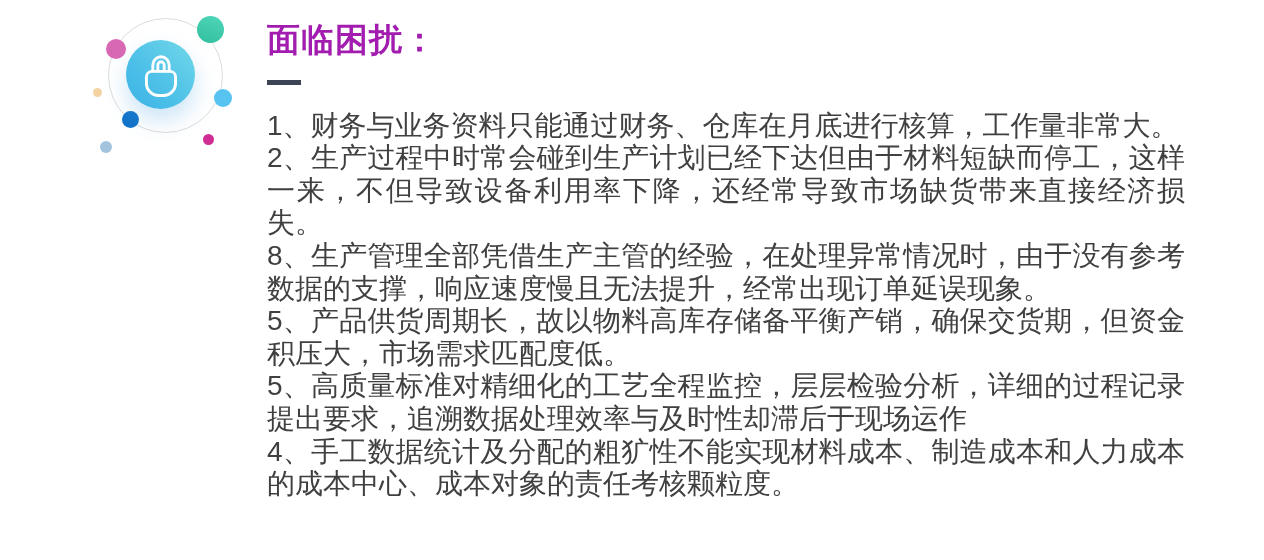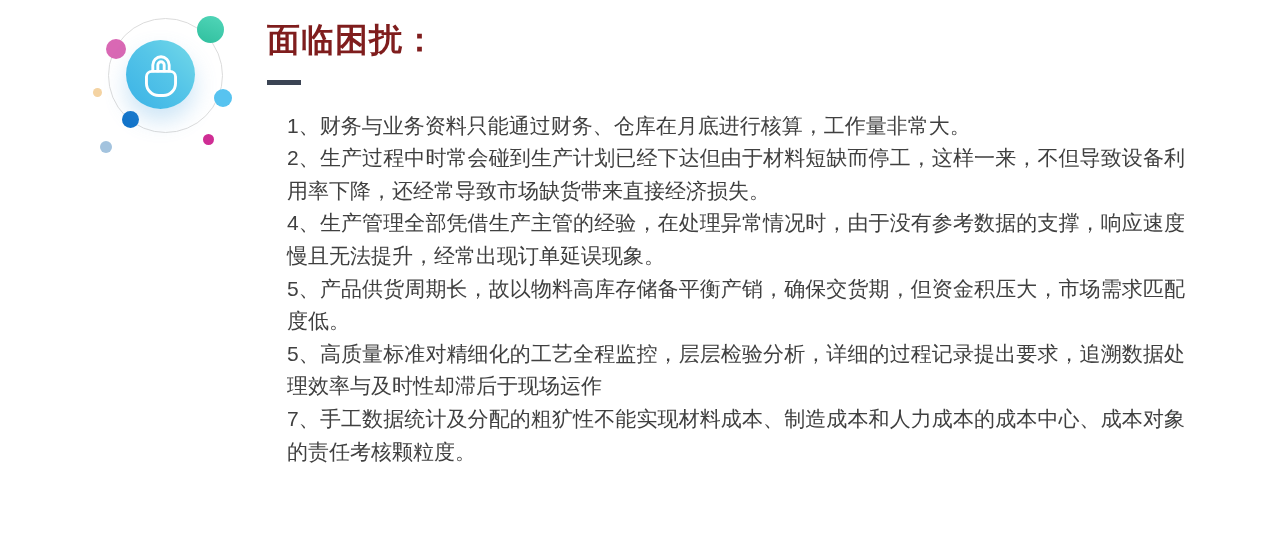--- a/index.html
+++ b/index.html
@@ -22,25 +22,25 @@
                    background: linear-gradient(200deg, #52d6b9, #2fbf9e); }
   .dot-pink      { left: 26px;  top: 39px;  width: 20px; height: 20px; }
   .dot-sky       { left: 134px; top: 89px;  width: 18px; height: 18px; }
   .dot-cream     { left: 13px;  top: 88px;  width: 9px;  height: 9px;  }
   .dot-darkblue  { left: 42px;  top: 111px; width: 17px; height: 17px; }
   .dot-magenta   { left: 123px; top: 134px; width: 11px; height: 11px; }
   .dot-paleblue  { left: 20px;  top: 141px; width: 12px; height: 12px; }
 
   
   .content { position: absolute; left: 267px; top: 20px; width: 918px; }
-  .page-title { font-size: 33px; font-weight: bold; color: #7f1d1d;
+  .page-title { font-size: 33px; font-weight: bold; color: #a21caf;
     line-height: 1.2; letter-spacing: 1px; }
   .title-bar { width: 34px; height: 5px; background: #3b4454; margin-top: 20px; }
-  .body-text { margin-top: 25px; font-size: 21px; line-height: 32.6px; color: #404040;
-    text-align: justify; margin-left: 20px; }
+  .body-text { margin-top: 25px; font-size: 28px; line-height: 32.6px; color: #404040;
+    text-align: justify; }
   .body-text p { margin: 0; }
 </style>
 </head>
 <body>
 
 <div class="stage">
 
   <div class="badge">
     <div class="orbit-ring"></div>
 
@@ -63,20 +63,20 @@
     </div>
   </div>
 
   <div class="content">
     <div class="page-title">面临困扰：</div>
     <div class="title-bar"></div>
 
     <div class="body-text">
       <p>1、财务与业务资料只能通过财务、仓库在月底进行核算，工作量非常大。</p>
       <p>2、生产过程中时常会碰到生产计划已经下达但由于材料短缺而停工，这样一来，不但导致设备利用率下降，还经常导致市场缺货带来直接经济损失。</p>
-      <p>4、生产管理全部凭借生产主管的经验，在处理异常情况时，由于没有参考数据的支撑，响应速度慢且无法提升，经常出现订单延误现象。</p>
+      <p>8、生产管理全部凭借生产主管的经验，在处理异常情况时，由于没有参考数据的支撑，响应速度慢且无法提升，经常出现订单延误现象。</p>
       <p>5、产品供货周期长，故以物料高库存储备平衡产销，确保交货期，但资金积压大，市场需求匹配度低。</p>
       <p>5、高质量标准对精细化的工艺全程监控，层层检验分析，详细的过程记录提出要求，追溯数据处理效率与及时性却滞后于现场运作</p>
-      <p>7、手工数据统计及分配的粗犷性不能实现材料成本、制造成本和人力成本的成本中心、成本对象的责任考核颗粒度。</p>
+      <p>4、手工数据统计及分配的粗犷性不能实现材料成本、制造成本和人力成本的成本中心、成本对象的责任考核颗粒度。</p>
     </div>
   </div>
 
 </div>
 
 </body></html>

